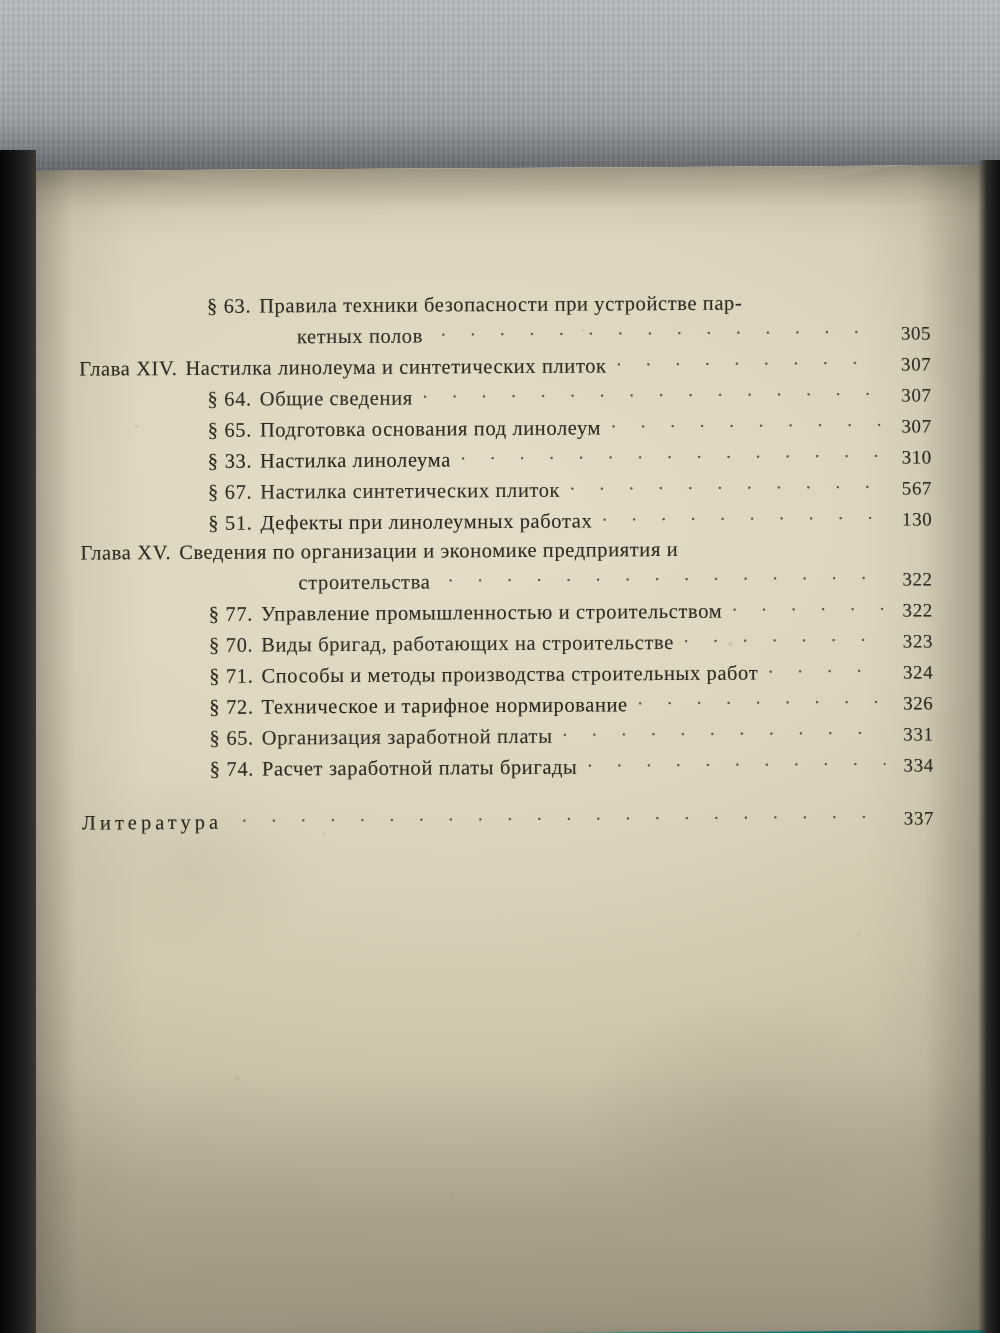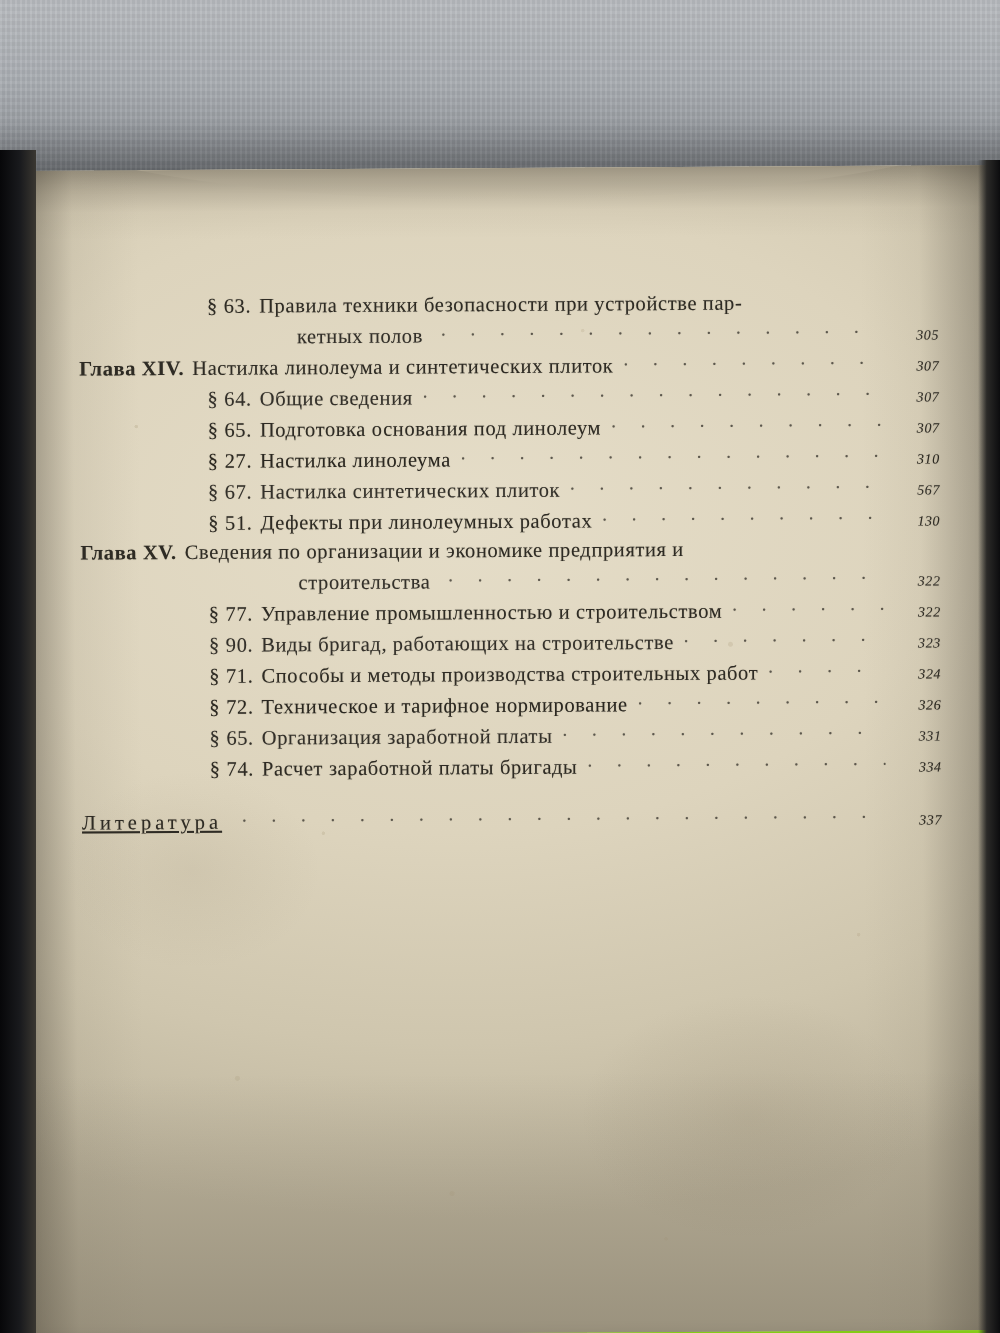--- a/index.html
+++ b/index.html
@@ -12,21 +12,21 @@
     overflow: hidden;
     font-family: "Liberation Serif", serif;
     background: #0a0a0c;
   }
 
   #page {
     position: relative;
     width: 1000px;
     height: 1333px;
     overflow: hidden;
-    background: #84cc16;
+    background: #0f766e;
   }
 
   
   .table-surface {
     position: absolute;
     left: 0; top: 0;
     width: 1000px; height: 210px;
     background:
       linear-gradient(180deg, #b9bcc0 0%, #a9adb2 40%, #8d9196 75%, #6c7075 100%);
   }
@@ -148,24 +148,24 @@
     letter-spacing: 0.6px;
     z-index: 3;
   }
   .toc-row {
     display: flex;
     align-items: baseline;
     white-space: nowrap;
     margin-bottom: 5.5px;
     text-shadow: 0 0 1px rgba(60,55,40,0.35);
   }
-  .lead-chapter   { flex: 0 0 auto; padding-right: 8px; font-weight: bold; }
+  .lead-chapter   { flex: 0 0 auto; padding-right: 8px; }
   .lead-section   { flex: 0 0 auto; padding-left: 128px; padding-right: 8px; }
   .lead-cont      { flex: 0 0 auto; padding-left: 218px; padding-right: 8px; }
-  .lead-lit       { flex: 0 0 auto; padding-left: 0px; padding-right: 10px; letter-spacing: 4px; text-decoration: underline; }
+  .lead-lit       { flex: 0 0 auto; padding-left: 0px; padding-right: 10px; letter-spacing: 4px; }
 
   .sign { margin-right: 6px; }
   .title-txt { }
 
   .dots {
     flex: 1 1 auto;
     overflow: hidden;
     margin: 0 10px;
     position: relative;
     height: 1em;
@@ -176,23 +176,22 @@
     left: 0; bottom: 0.08em;
     white-space: nowrap;
     letter-spacing: 10px;
     color: #46423a;
     font-size: 19px;
     opacity: 0.85;
   }
   .pg {
     flex: 0 0 auto;
     width: 46px;
-    text-align: right;
-    font-size: 14px;
-    font-style: italic;
+    text-align: center;
+    font-size: 19px;
   }
   .row-lit { margin-top: 28px; }
 
   
   .ink-1 { color: #2e2b24; }
   .ink-2 { color: #33302a; }
   .ink-3 { color: #2a2720; }
 </style>
 </head>
 <body>
@@ -248,21 +247,21 @@
         <span class="lead-section">
           <span class="sign">§</span><span>65.</span>
         </span>
         <span class="title-txt">Подготовка основания под линолеум</span>
         <span class="dots"></span>
         <span class="pg">307</span>
       </div>
 
       <div class="toc-row ink-3">
         <span class="lead-section">
-          <span class="sign">§</span><span>27.</span>
+          <span class="sign">§</span><span>33.</span>
         </span>
         <span class="title-txt">Настилка линолеума</span>
         <span class="dots"></span>
         <span class="pg">310</span>
       </div>
 
       <div class="toc-row ink-2">
         <span class="lead-section">
           <span class="sign">§</span><span>67.</span>
         </span>
@@ -294,21 +293,21 @@
         <span class="lead-section">
           <span class="sign">§</span><span>77.</span>
         </span>
         <span class="title-txt">Управление промышленностью и строительством</span>
         <span class="dots"></span>
         <span class="pg">322</span>
       </div>
 
       <div class="toc-row ink-2">
         <span class="lead-section">
-          <span class="sign">§</span><span>90.</span>
+          <span class="sign">§</span><span>70.</span>
         </span>
         <span class="title-txt">Виды бригад, работающих на строительстве</span>
         <span class="dots"></span>
         <span class="pg">323</span>
       </div>
 
       <div class="toc-row ink-1">
         <span class="lead-section">
           <span class="sign">§</span><span>71.</span>
         </span>

